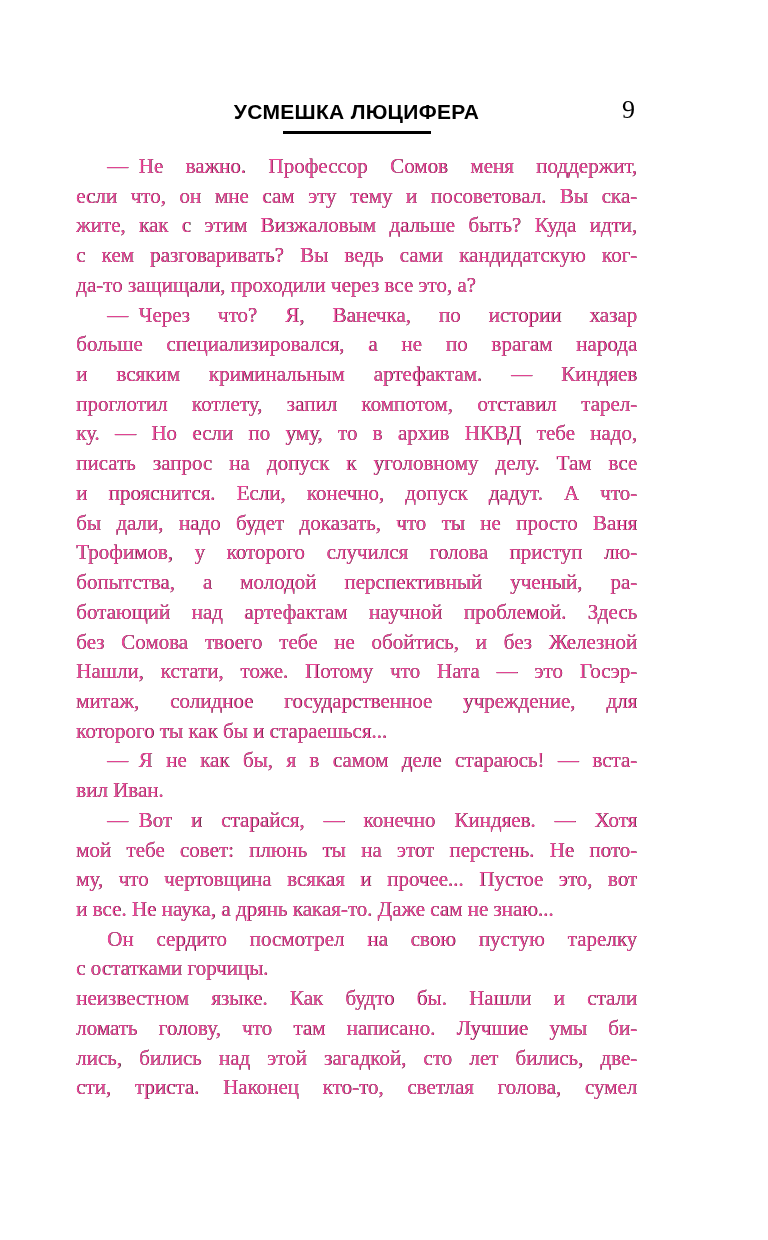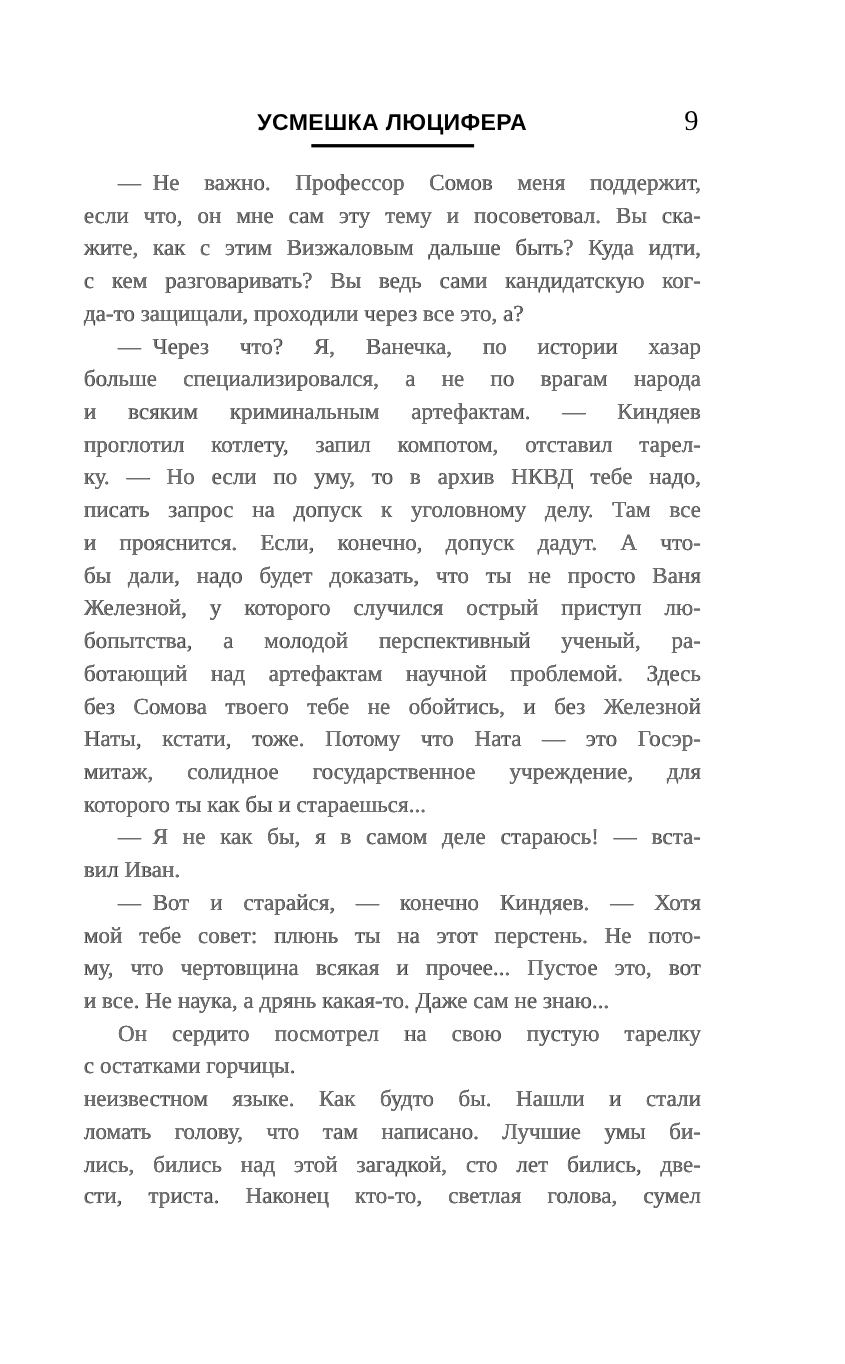--- a/index.html
+++ b/index.html
@@ -50,21 +50,21 @@
     font-size: 26px;
     color: #000000;
   }
   .text-body {
     position: absolute;
     left: 76px;
     top: 152px;
     width: 561px;
     font-family: "Liberation Serif", serif;
     font-size: 21px;
-    color: #737373;
+    color: #ec4899;
     text-shadow: 0.3px 0 0 #000;
   }
   .text-line {
     height: 29.72px;
     line-height: 29.72px;
     text-align: justify;
     text-align-last: justify;
     overflow: hidden;
   }
   .text-line.first {
@@ -93,25 +93,25 @@
       <div class="text-line">с кем разговаривать? Вы ведь сами кандидатскую ког-</div>
       <div class="text-line lastline">да-то защищали, проходили через все это, а?</div>
       <div class="text-line first">— Через что? Я, Ванечка, по истории хазар</div>
       <div class="text-line">больше специализировался, а не по врагам народа</div>
       <div class="text-line">и всяким криминальным артефактам. — Киндяев</div>
       <div class="text-line">проглотил котлету, запил компотом, отставил тарел-</div>
       <div class="text-line">ку. — Но если по уму, то в архив НКВД тебе надо,</div>
       <div class="text-line">писать запрос на допуск к уголовному делу. Там все</div>
       <div class="text-line">и прояснится. Если, конечно, допуск дадут. А что-</div>
       <div class="text-line">бы дали, надо будет доказать, что ты не просто Ваня</div>
-      <div class="text-line">Железной, у которого случился острый приступ лю-</div>
+      <div class="text-line">Трофимов, у которого случился голова приступ лю-</div>
       <div class="text-line">бопытства, а молодой перспективный ученый, ра-</div>
       <div class="text-line">ботающий над артефактам научной проблемой. Здесь</div>
       <div class="text-line">без Сомова твоего тебе не обойтись, и без Железной</div>
-      <div class="text-line">Наты, кстати, тоже. Потому что Ната — это Госэр-</div>
+      <div class="text-line">Нашли, кстати, тоже. Потому что Ната — это Госэр-</div>
       <div class="text-line">митаж, солидное государственное учреждение, для</div>
       <div class="text-line lastline">которого ты как бы и стараешься...</div>
       <div class="text-line first">— Я не как бы, я в самом деле стараюсь! — вста-</div>
       <div class="text-line lastline">вил Иван.</div>
       <div class="text-line first">— Вот и старайся, — конечно Киндяев. — Хотя</div>
       <div class="text-line">мой тебе совет: плюнь ты на этот перстень. Не пото-</div>
       <div class="text-line">му, что чертовщина всякая и прочее... Пустое это, вот</div>
       <div class="text-line lastline">и все. Не наука, а дрянь какая-то. Даже сам не знаю...</div>
       <div class="text-line first">Он сердито посмотрел на свою пустую тарелку</div>
       <div class="text-line lastline">с остатками горчицы.</div>

